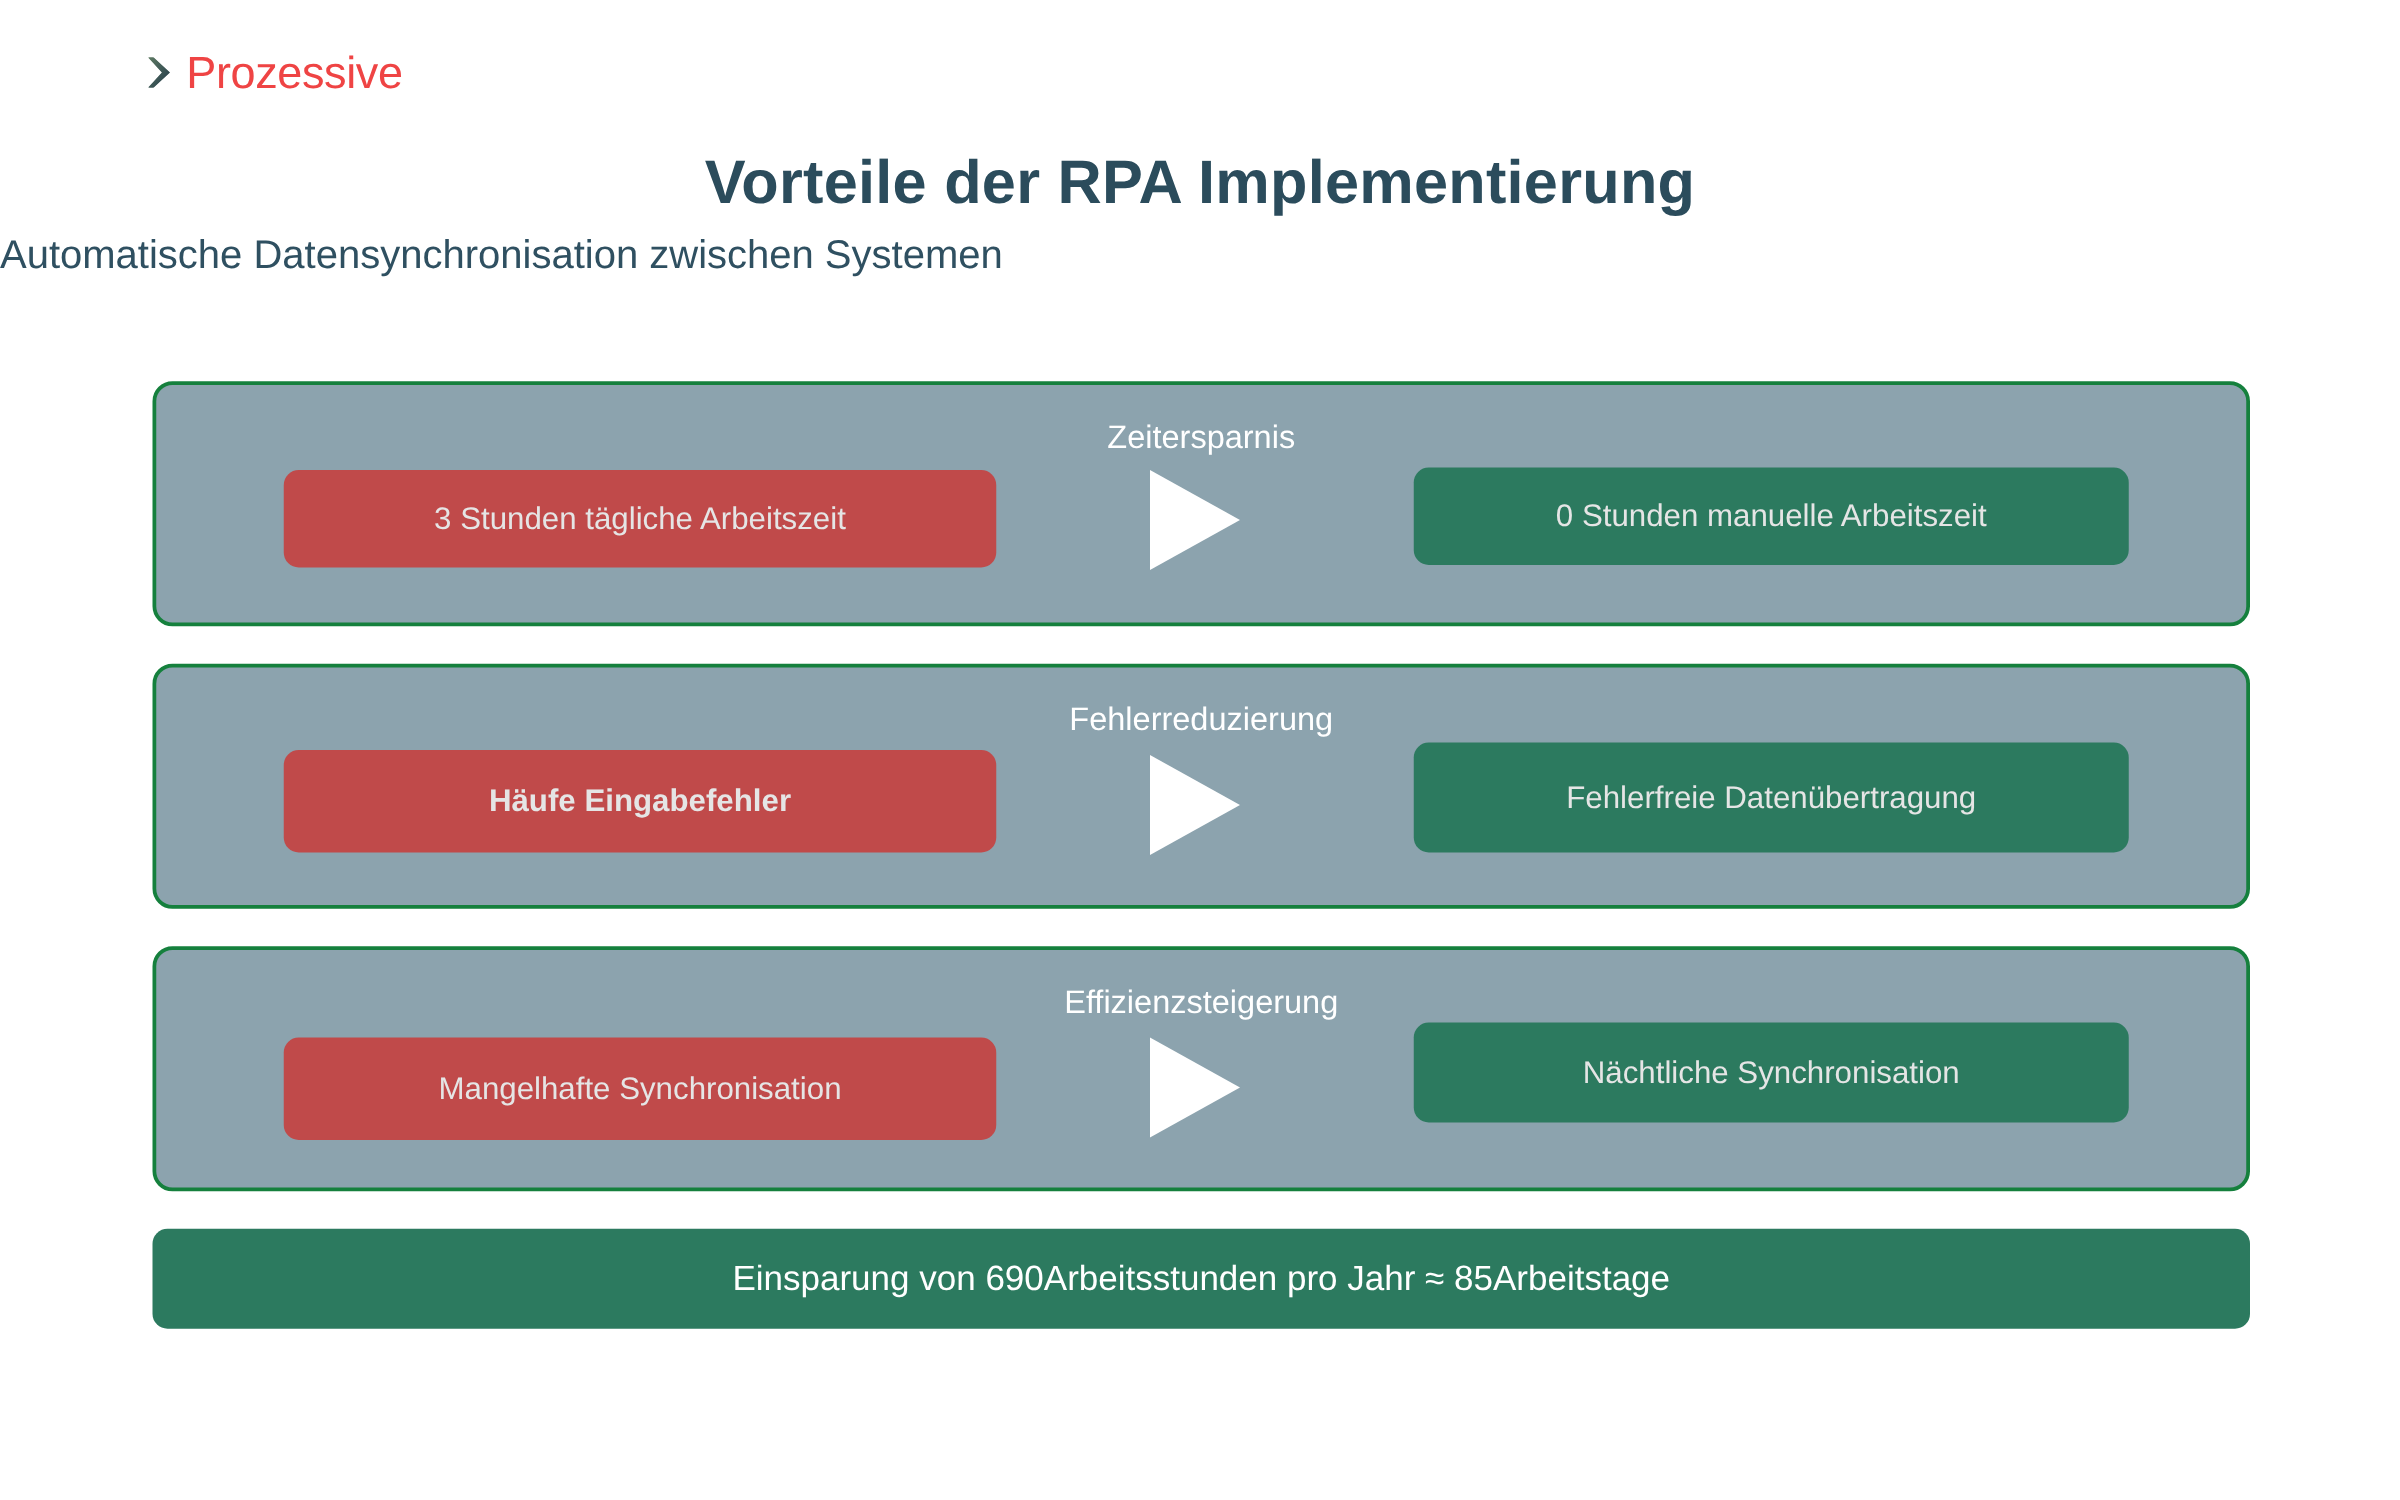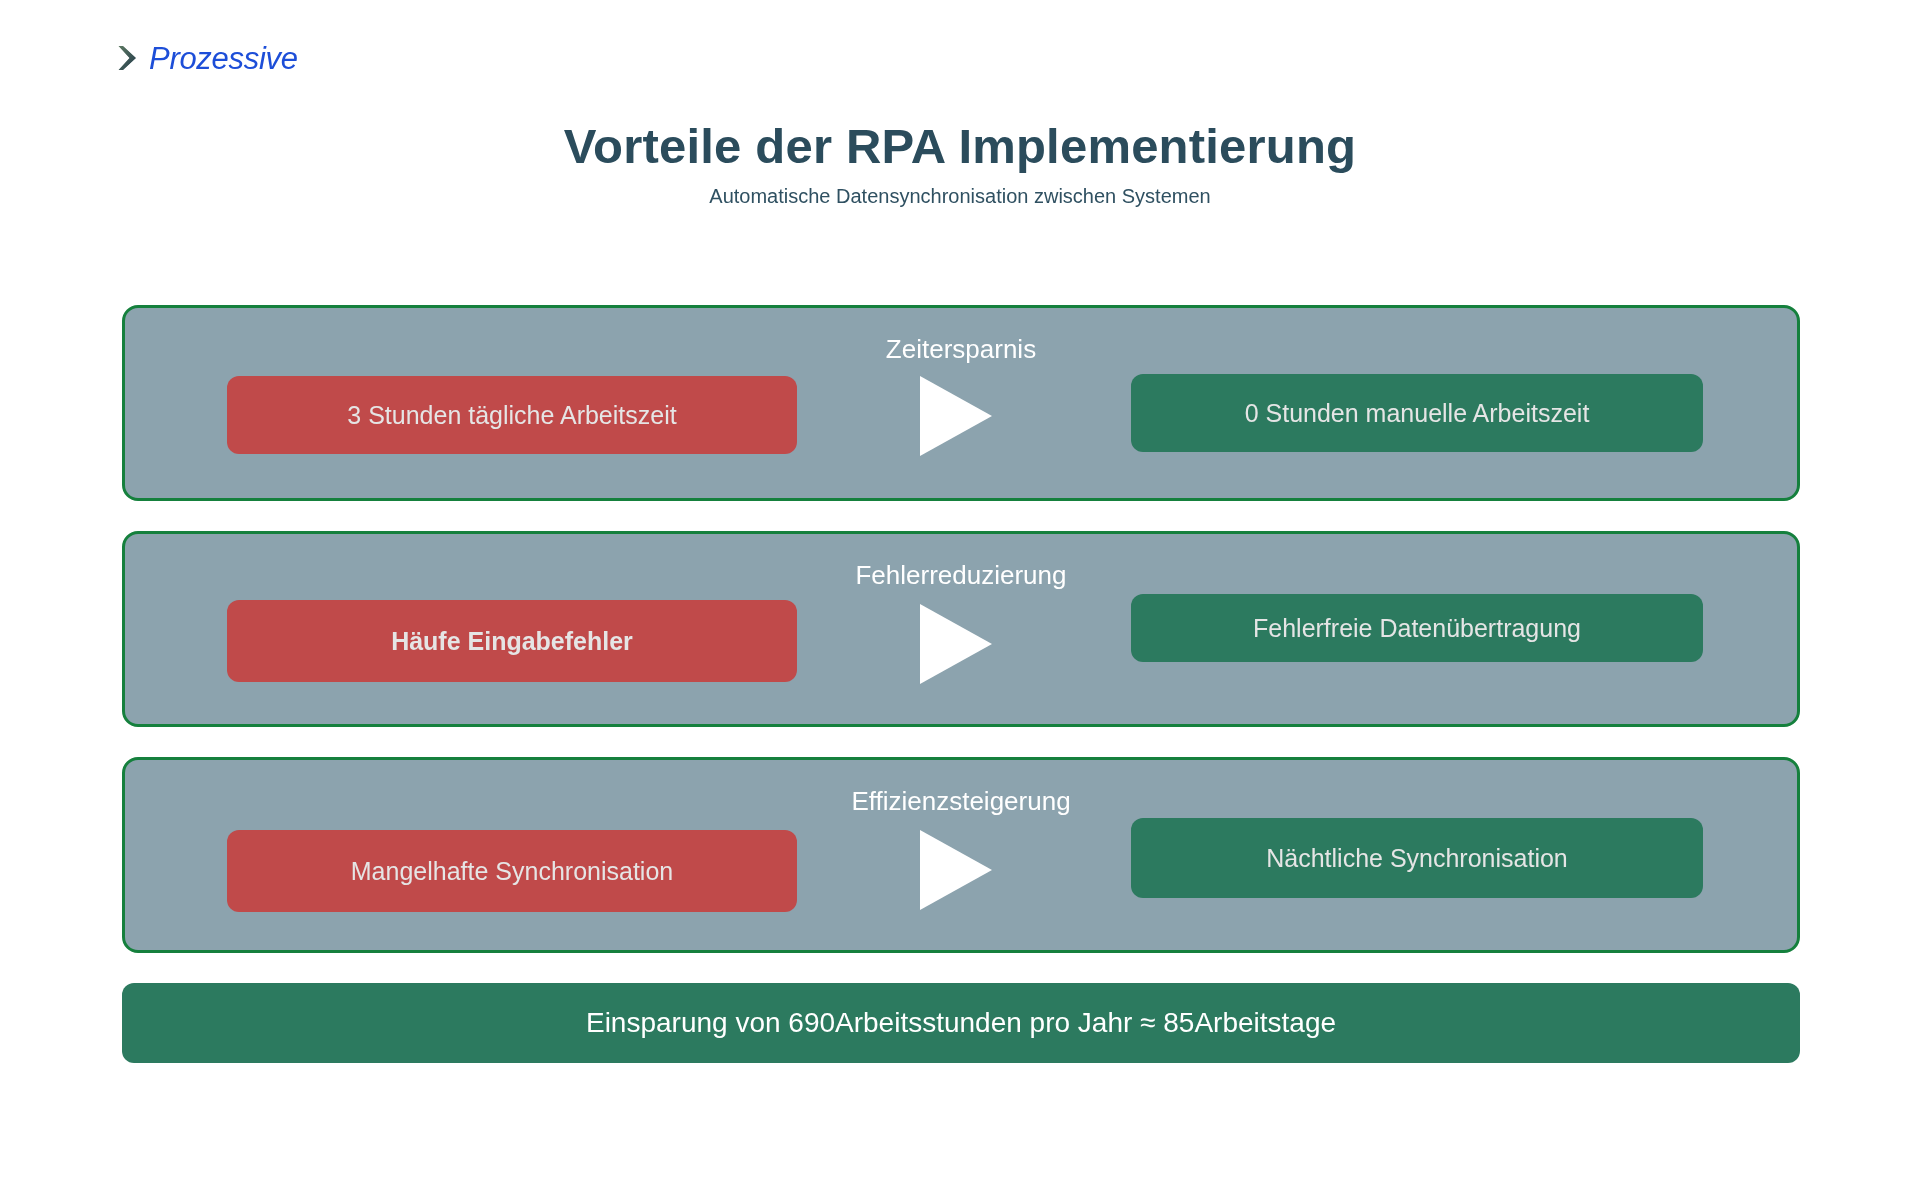--- a/index.html
+++ b/index.html
@@ -29,49 +29,47 @@
     align-items: center;
     gap: 3px;
     height: 40px;
   }
   .logo-mark {
     width: 34px;
     height: 34px;
     display: block;
   }
   .logo-text {
-    font-size: 31px;
+    font-size: 36px;
     font-weight: 400;
     letter-spacing: -0.3px;
-    color: #1d4ed8;
+    color: #ef4444;
     line-height: 1;
     white-space: nowrap;
-    font-style: italic;
   }
 
   
   .title {
     position: absolute;
     left: 0;
     right: 0;
     top: 118px;
     text-align: center;
     font-size: 49px;
     font-weight: 700;
     color: #2B4C5C;
     letter-spacing: 0.2px;
     white-space: nowrap;
   }
   .subtitle {
     position: absolute;
     left: 0;
     right: 0;
     top: 185px;
-    text-align: center;
-    font-size: 20px;
+    font-size: 32px;
     font-weight: 400;
     color: #2F5061;
     white-space: nowrap;
   }
 
   
   .rows {
     position: absolute;
     left: 122px;
     top: 305px;
@@ -120,21 +118,21 @@
   }
 
   .pill-after {
     left: 1006px;
     width: 572px;
     background: #2C7A5F;
   }
 
   
   .row-0 .pill-after { top: 66px; }
-  .row-1 .pill-after { top: 60px; height: 68px; }
+  .row-1 .pill-after { top: 60px; height: 88px; }
   .row-2 .pill-after { top: 58px; height: 80px; }
 
   .row-1 .pill-before { top: 66px; height: 82px; font-weight: bold; }
   .row-2 .pill-before { top: 70px; height: 82px; }
 
   .arrow {
     position: absolute;
     left: 795px;
     top: 68px;
     width: 0;

